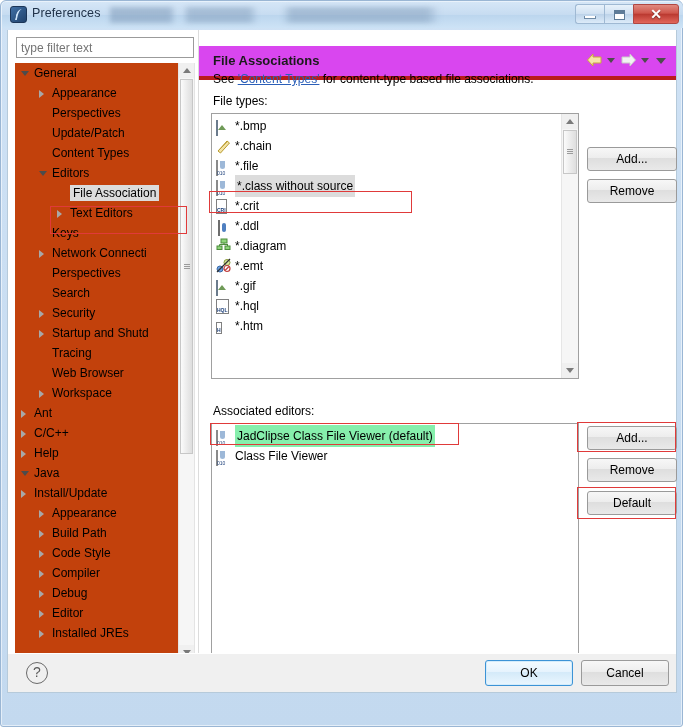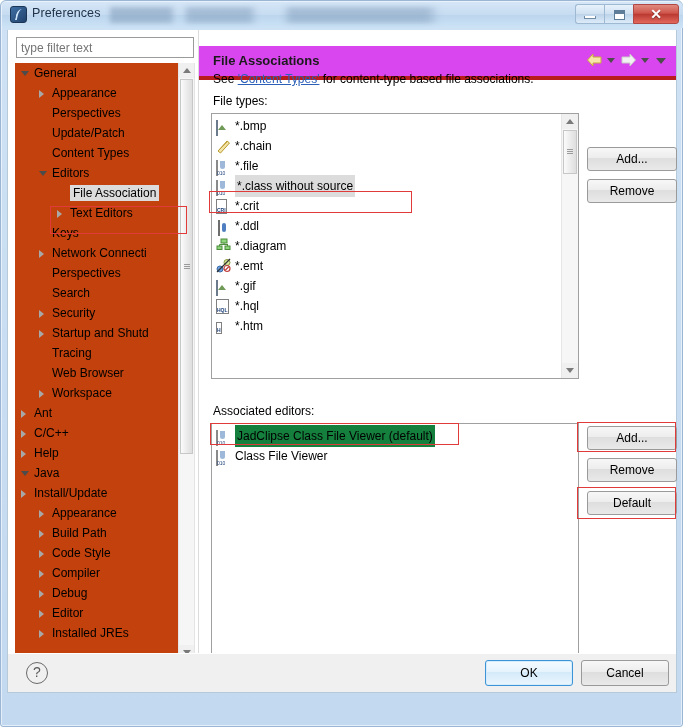--- a/index.html
+++ b/index.html
@@ -729,21 +729,21 @@
 
           <div class="btn" id="btn-add-ft">Add...</div>
           <div class="btn" id="btn-remove-ft">Remove</div>
 
           <div class="label-assoc">Associated editors:</div>
 
           <div class="listbox" id="editors-list">
             <div id="editors-rows" style="position:absolute;left:0;top:2px;right:2px;">
                 <div class="listrow">
                   <span class="ico"><span class="ico-class"></span></span>
-                  <span style="background: #15803d; padding: 1px 2px;">JadClipse Class File Viewer (default)</span>
+                  <span style="background: #86efac; padding: 1px 2px;">JadClipse Class File Viewer (default)</span>
                 </div>
                 <div class="listrow">
                   <span class="ico"><span class="ico-class"></span></span>
                   <span>Class File Viewer</span>
                 </div>
               </div>
           </div>
 
           <div class="btn" id="btn-add-ed">Add...</div>
           <div class="btn" id="btn-remove-ed">Remove</div>

